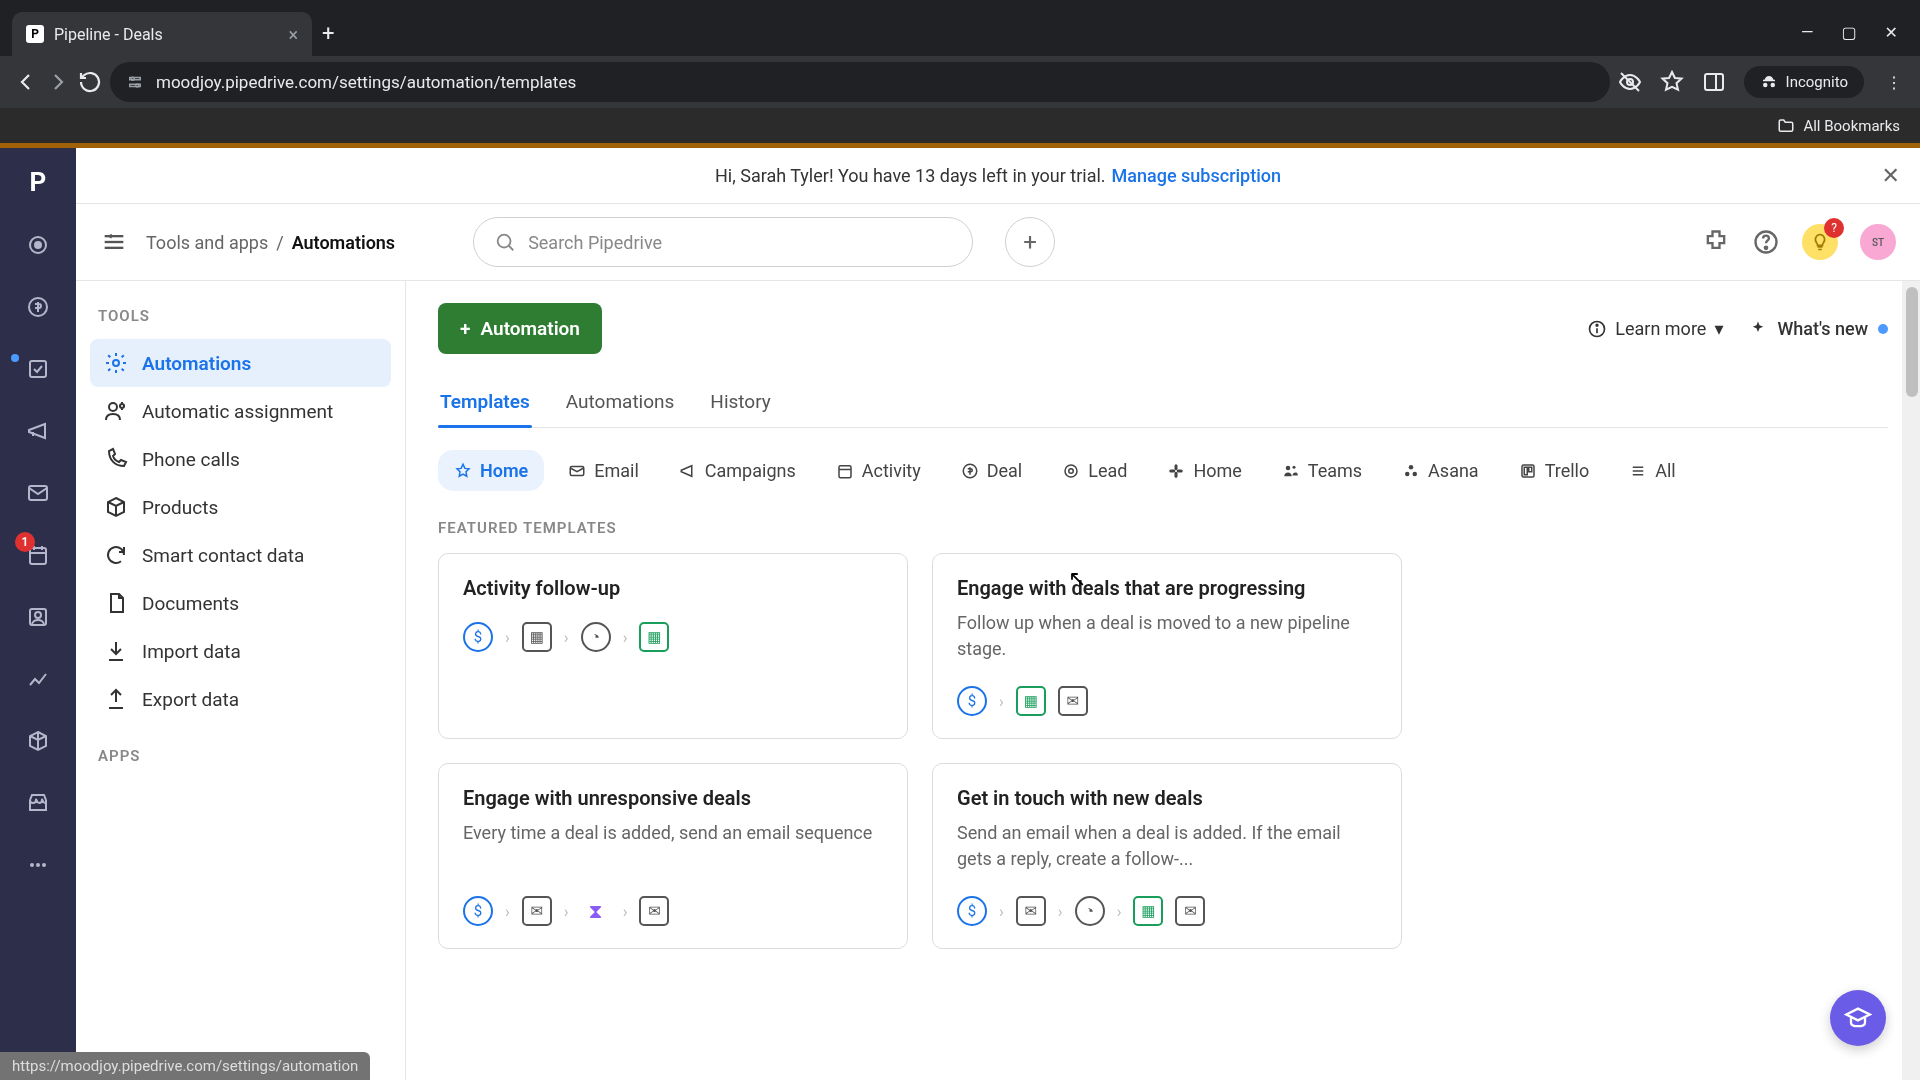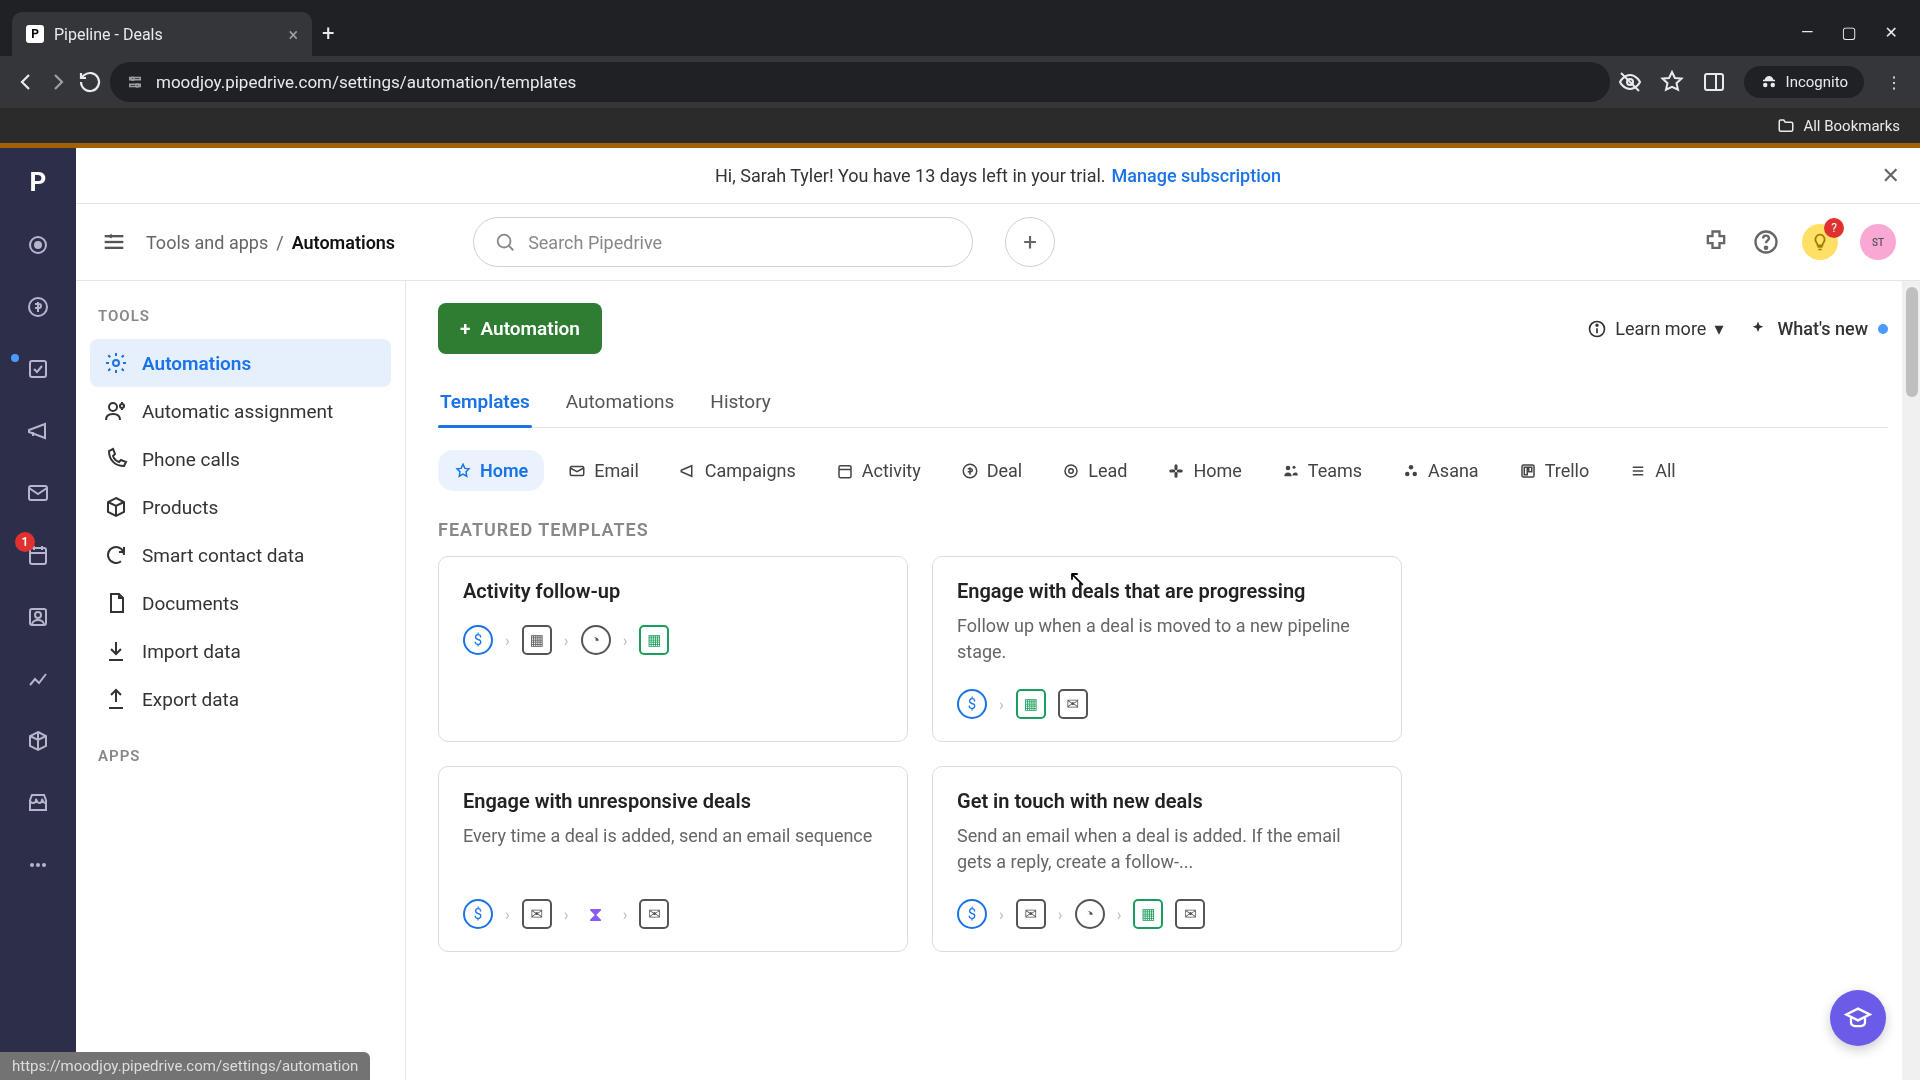--- a/index.html
+++ b/index.html
@@ -75,21 +75,21 @@
 .tab-item { padding:10px 2px 14px; font-size:19px; color:#555; cursor:pointer; position:relative; }
 .tab-item.active { color:#1a73e8; font-weight:600; }
 .tab-item.active::after { content:""; position:absolute; left:0; right:0; bottom:-1px; height:3px; background:#1a73e8; border-radius:2px; }
 .cursor { position:absolute; left:662px; top:285px; font-size:22px; z-index:50;}
 
 .filters { display:flex; gap:8px; margin-top:22px; }
 .chip { display:flex; align-items:center; gap:8px; padding:10px 16px; border-radius:8px; font-size:18px; color:#444; cursor:pointer; }
 .chip.active { background:#eaf2fe; color:#1a73e8; font-weight:600;border-radius:15px; }
 .chip svg { width:18px; height:18px; }
 
-.section-label { margin-top:28px; font-size:18px; letter-spacing:1px; color:#888; font-weight:600; }
+.section-label { margin-top:28px; font-size:15px; letter-spacing:1px; color:#888; font-weight:600; }
 
 .cards { display:grid; grid-template-columns:470px 470px; gap:24px; margin-top:16px; }
 .card { border:1px solid #dcdcdc; border-radius:10px; padding:22px 24px; cursor:pointer; }
 .card h3 { font-size:20px; font-weight:600; color:#222; margin-bottom:10px; }
 .card p { font-size:18px; color:#666; line-height:1.45; min-height:54px; }
 .card-icons { display:flex; align-items:center; gap:12px; margin-top:22px; color:#666; }
 .ci { width:30px; height:30px; border:2px solid currentColor; border-radius:50%; display:flex; align-items:center; justify-content:center; font-size:15px; }
 .ci.sq { border-radius:5px; }
 .ci.deal { color:#1a73e8; }
 .ci.cal { color:#1a9e5c; }

